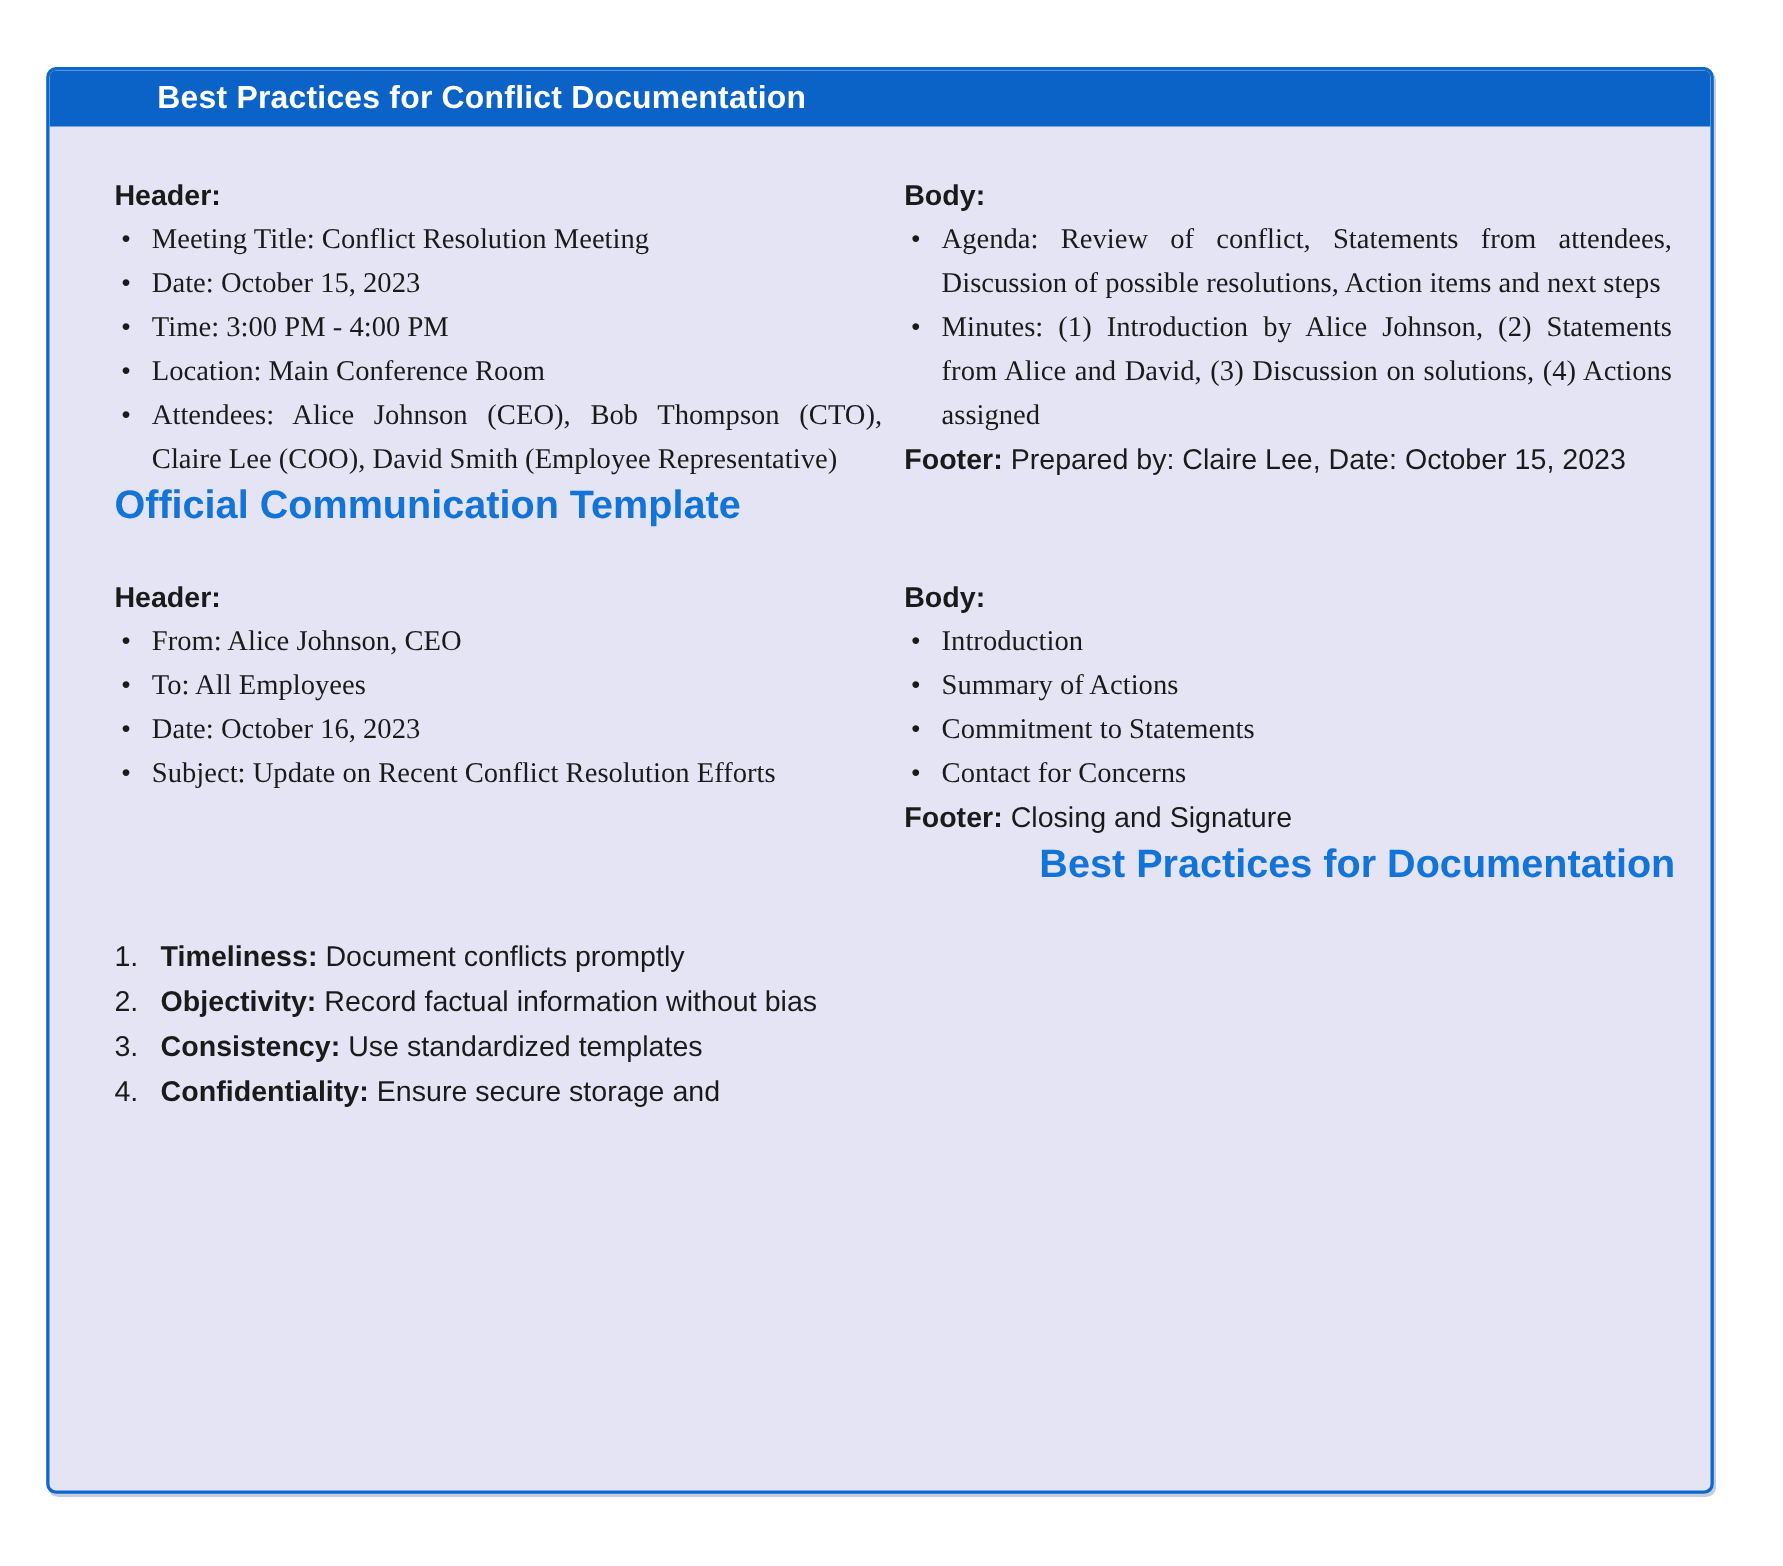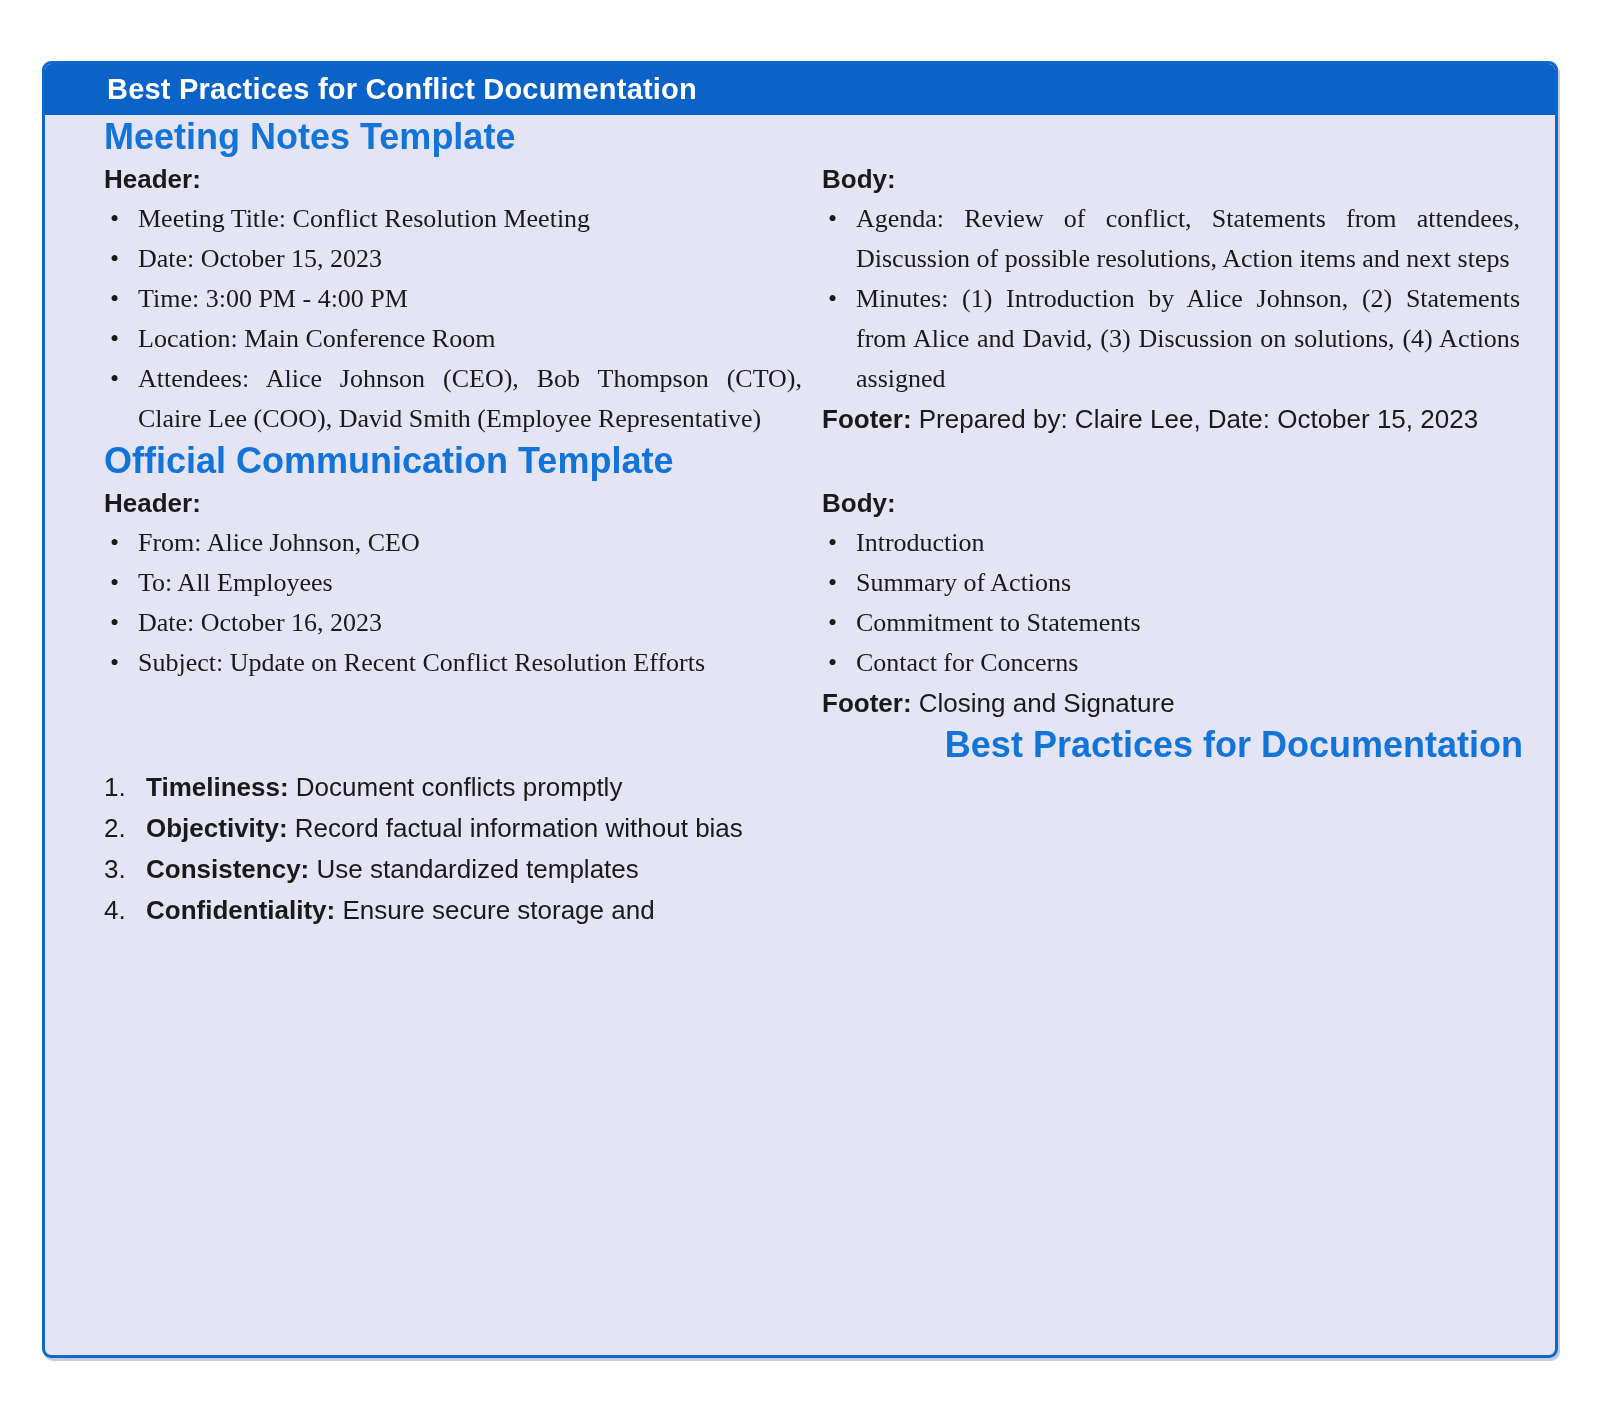--- a/index.html
+++ b/index.html
@@ -34,37 +34,39 @@
     height:51px;
     background:var(--title-bar-bg);
     display:flex;align-items:center;
     padding-left:62px;
     border-radius:5px 5px 0 0;
   }
   .titlebar .title-text{
     color:var(--title-text);
     font-size:29px;font-weight:bold;
     letter-spacing:0.2px;
+    margin-left:36px;
   }
   .content{
     padding:0 32px 0 59px;
   }
   h2.section-heading{
     margin:0;
     font-size:36px;
     line-height:44px;
     font-weight:bold;
     color:var(--heading-text);
   }
   .mt-first{margin-top:15px;}
   .mt-sec2{margin-top:79px;}
   .mt-sec3{margin-top:74px;text-align:right;}
   .cols{
     display:flex;
     gap:20px;
+    margin-top:42px;
   }
   .col{
     width:698px;
     font-size:26px;
     line-height:40px;
     text-align:justify;
     hyphens:auto;
     -webkit-hyphens:auto;
   }
   .col p{margin:0;}
@@ -98,21 +100,20 @@
 <body>
 
 <div class="card">
 
   <div class="titlebar">
     <span class="title-text">Best Practices for Conflict Documentation</span>
   </div>
 
   <div class="content">
 
-    <h2 class="section-heading mt-first">Meeting Notes Template</h2>
     <div class="cols">
       <div class="col">
         <p class="block-label">Header:</p>
         <ul class="bullet-list">
           <li>Meeting Title: Conflict Resolution Meeting</li>
           <li>Date: October 15, 2023</li>
           <li>Time: 3:00 PM - 4:00 PM</li>
           <li>Location: Main Conference Room</li>
           <li>Attendees: Alice Johnson (CEO), Bob Thompson (CTO), Claire Lee (COO), David Smith (Employee Representative)</li>
         </ul>

